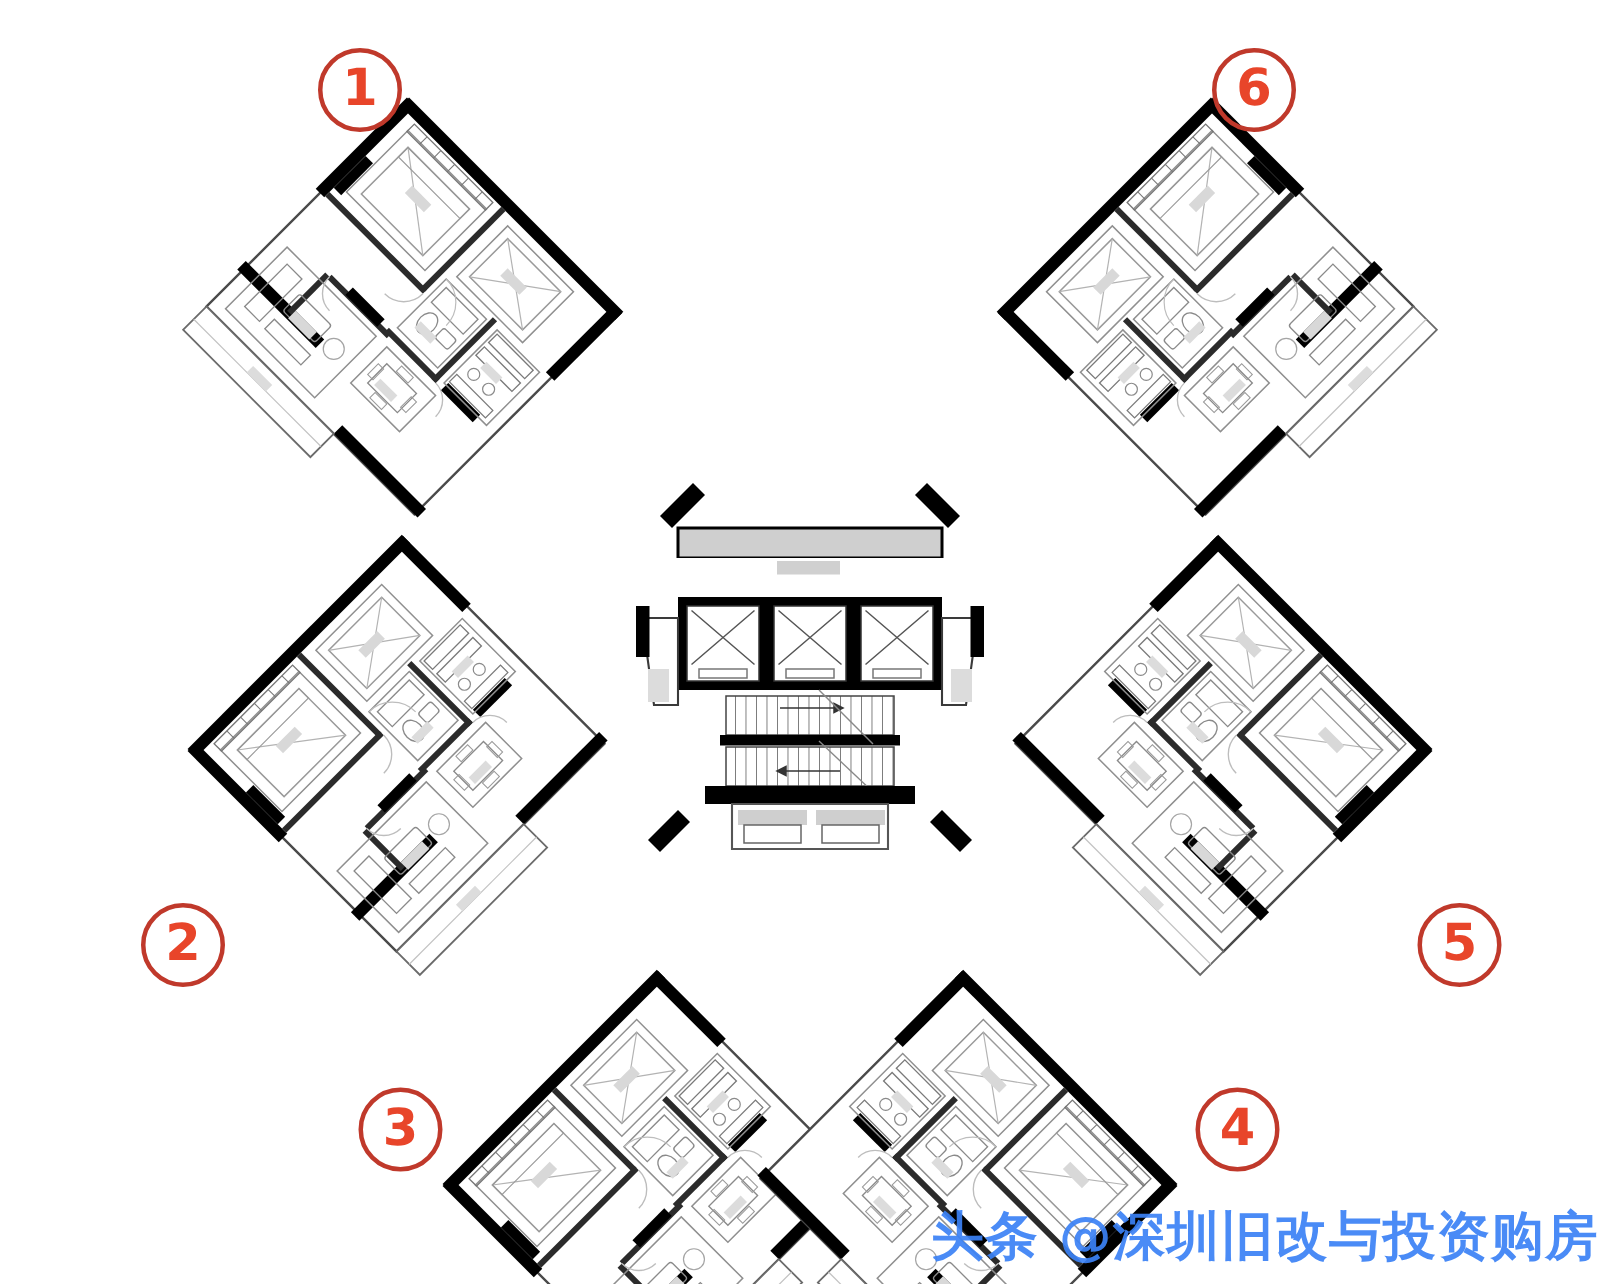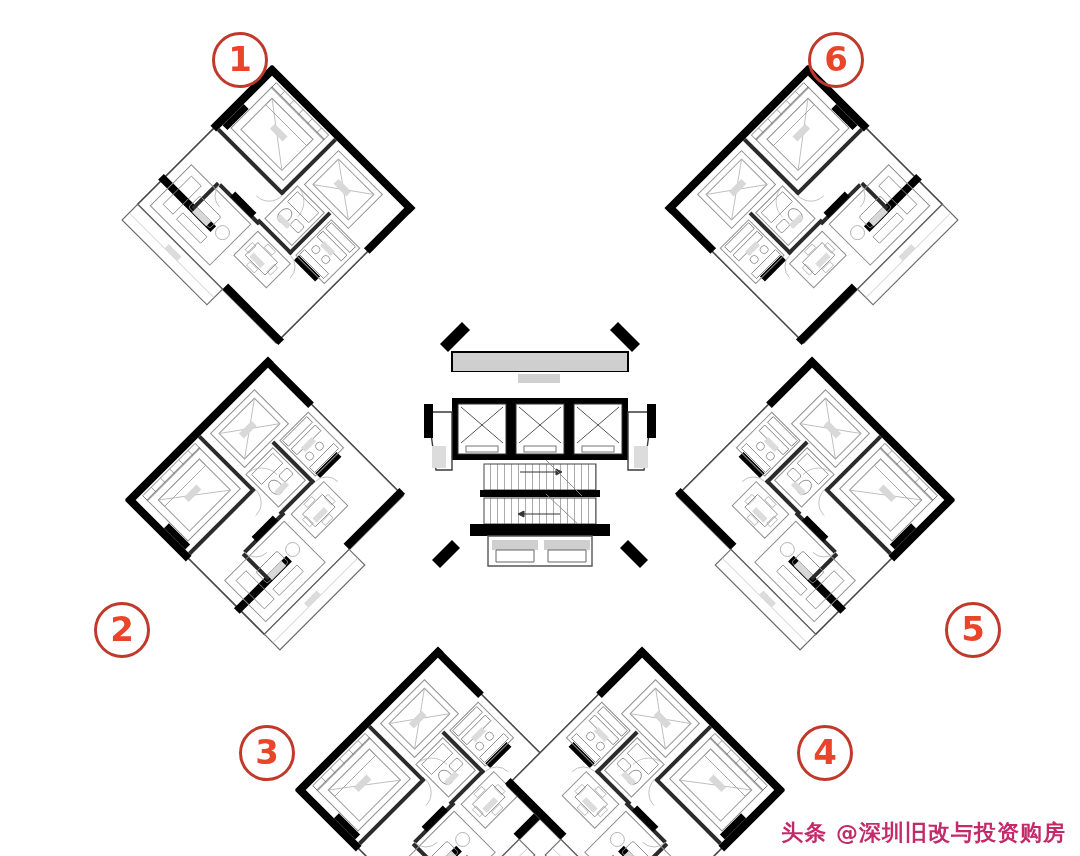--- a/index.html
+++ b/index.html
@@ -39,23 +39,23 @@
     line-height: 1;
     letter-spacing: 0;
     user-select: none;
   }
   .marker span { display: block; transform: translateY(-1px); }
   #watermark {
     position: absolute;
     right: 14px;
     bottom: 8px;
     font-family: "DejaVu Sans", sans-serif;
-    font-size: 22px;
+    font-size: 35px;
     font-weight: 700;
-    color: #be185d;
+    color: #3b82f6;
     letter-spacing: 1px;
     white-space: nowrap;
     opacity: 0.92;
   }
 </style>
 </head>
 <body>
 
 <div id="stage">
 

